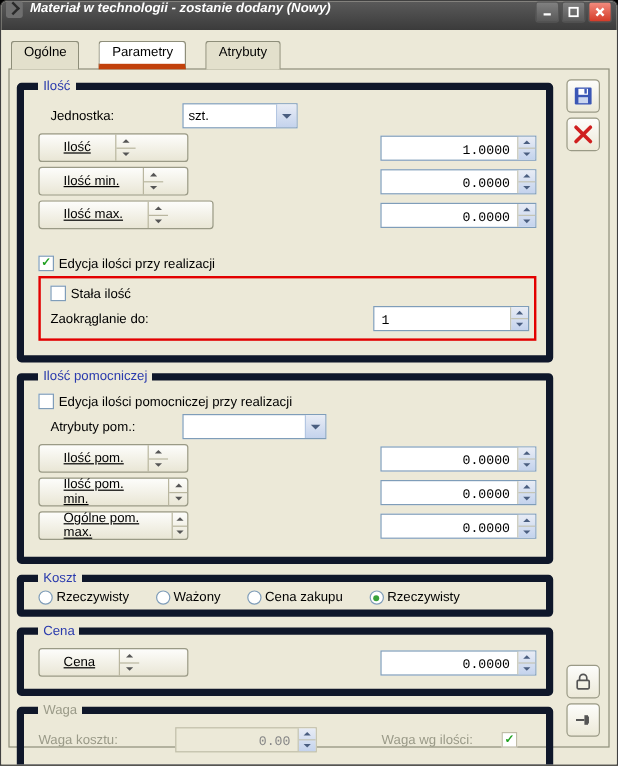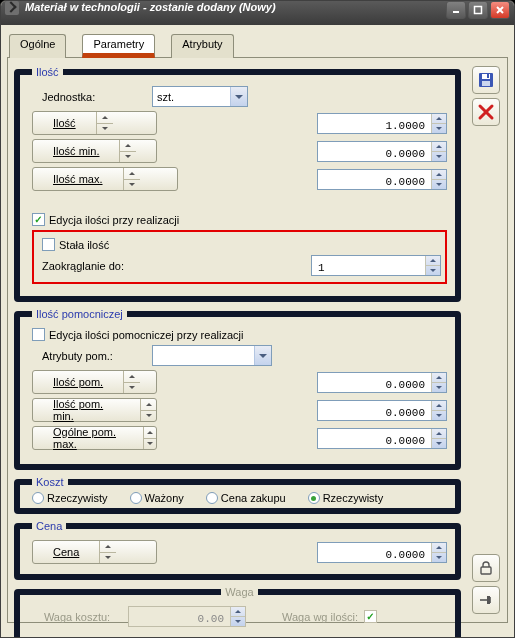--- a/index.html
+++ b/index.html
@@ -53,21 +53,21 @@
   .checkbox { display:inline-flex; align-items:center; gap:4px; }
   .checkbox .box { width:13px; height:13px; border:1px solid #7f9db9; background:#fff; display:flex; align-items:center; justify-content:center; }
   .checkbox.checked .box::after { content:"✓"; font-size:10px; color:#21a121; font-weight:bold; line-height:1; }
   .radio { display:inline-flex; align-items:center; gap:3px; }
   .radio .circ { width:12px; height:12px; border:1px solid #7f9db9; border-radius:50%; background:#fff; display:flex; align-items:center; justify-content:center; }
   .radio.checked .circ::after { content:""; width:5px; height:5px; background:#3aa23a; border-radius:50%; }
   .highlight-box { border:2px solid #e30000; padding:6px 4px 6px 8px; margin:4px 0 2px 0; }
   .pair-row { display:flex; align-items:center; margin-bottom:4px; }
   .pair-row .left { width: 130px; }
   .pair-row .right { margin-left:auto; width:130px; }
-  .disabled-text { color:#9a9a88;text-align:center; }
+  .disabled-text { color:#9a9a88; }
 </style>
 </head>
 <body>
 
 <div class="window">
   <div class="titlebar">
     <div class="titlebar-icon"></div>
     <div class="title-text">Materiał w technologii - zostanie dodany  (Nowy)</div>
     <div class="win-buttons">
       <div class="win-btn">
@@ -349,21 +349,21 @@
                     <div></div>
                     <div></div>
                   </div>
               </div>
             </div>
           </div>
         </fieldset>
 
         <fieldset>
           <legend class="disabled-text">Waga</legend>
-          <div class="row" style="margin-bottom:0; gap:6px;">
+          <div class="row" style="margin-bottom:0; gap:24px;">
             <span class="disabled-text" style="width:90px;">Waga kosztu:</span>
             <div class="num-input disabled" style="width:118px;">
               <span class="val">0.00</span>
               <div class="spin">
                   <div></div>
                   <div></div>
                 </div>
             </div>
             <span class="disabled-text" style="margin-left:30px;">Waga wg ilości:</span>
             <label class="checkbox checked">

